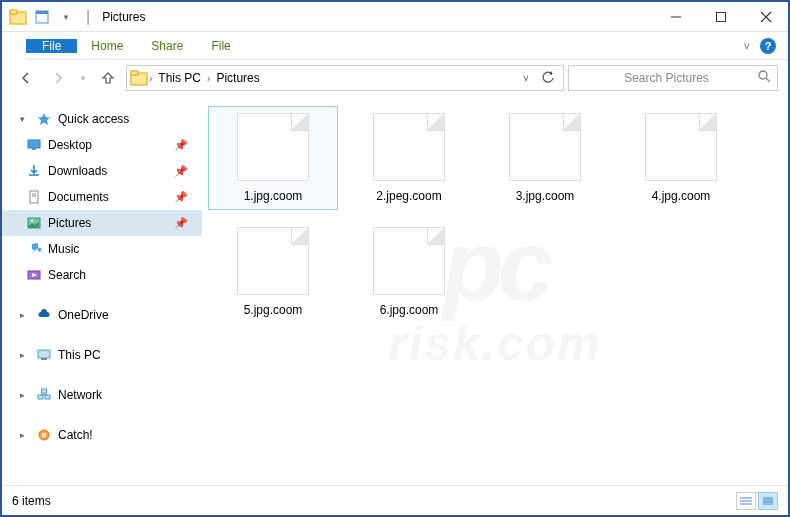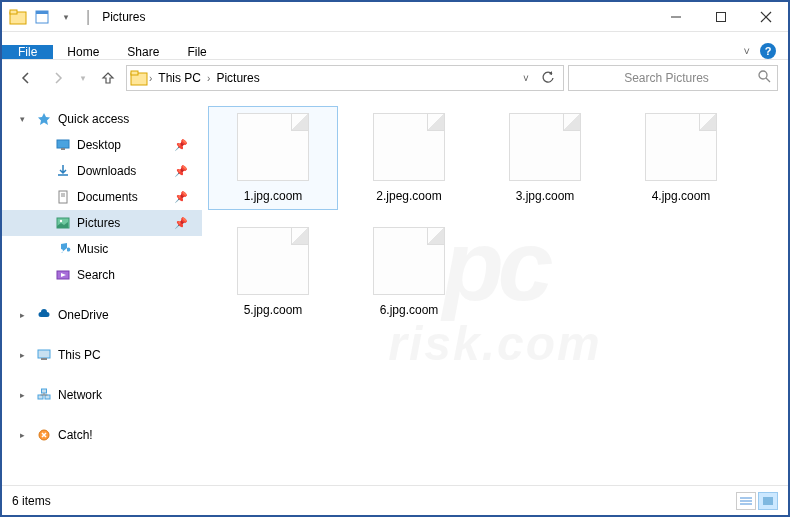--- a/index.html
+++ b/index.html
@@ -8,42 +8,42 @@
     .titlebar { height: 30px; display: flex; align-items: center; background: #fff; border-bottom: 1px solid #e5e5e5; }
     .titlebar-left { display: flex; align-items: center; gap: 8px; padding-left: 8px; }
     .qat-icon { width: 16px; height: 16px; display: inline-flex; align-items: center; justify-content: center; }
     .title-sep { color: #999; margin: 0 4px; }
     .title-text { font-size: 12px; }
     .titlebar-spacer { flex: 1; }
     .win-controls { display: flex; }
     .win-btn { width: 45px; height: 28px; display: flex; align-items: center; justify-content: center; font-size: 14px; }
     .win-btn.close svg { width: 10px; height: 10px; }
     
-    .ribbon-tabs { height: 28px; display: flex; align-items: flex-end; background: #fff; border-bottom: 1px solid #e5e5e5; }
+    .ribbon-tabs { height: 28px; display: flex; align-items: center; background: #fff; border-bottom: 1px solid #e5e5e5; margin-left: 24px; }
     .file-tab { background: #1979ca; color: #fff; padding: 0 16px; display: flex; align-items: center; font-size: 12px; }
-    .tab { padding: 0 14px; display: flex; align-items: center; font-size: 12px; color: #000000; }
+    .tab { padding: 0 14px; display: flex; align-items: center; font-size: 12px; color: #4d7c0f; }
     .ribbon-spacer { flex: 1; }
     .ribbon-right { display: flex; align-items: center; gap: 10px; padding-right: 12px; }
     .help-icon { width: 16px; height: 16px; background: #1979ca; border-radius: 50%; color: #fff; display: flex; align-items: center; justify-content: center; font-size: 11px; font-weight: bold; }
     
     .addr-row { height: 36px; display: flex; align-items: center; gap: 4px; padding: 4px 10px; }
     .nav-btn { width: 28px; height: 28px; display: flex; align-items: center; justify-content: center; color: #555; }
     .nav-btn.disabled { color: #bbb; }
     .addr-bar { flex: 1; height: 26px; border: 1px solid #ccc; display: flex; align-items: center; padding: 0 4px; font-size: 12px; }
     .addr-crumb { padding: 0 4px; display: flex; align-items: center; gap: 2px; }
     .addr-chev { color: #666; font-size: 10px; padding: 0 2px; }
     .addr-spacer { flex: 1; }
     .addr-btn { width: 22px; display: flex; align-items: center; justify-content: center; color: #555; }
     .search-bar { width: 210px; height: 26px; border: 1px solid #ccc; display: flex; align-items: center; padding: 0 6px; font-size: 12px; text-align: center; }
     .search-ph { color: #888; flex: 1; }
     
     .main { display: flex; height: calc(100% - 30px - 28px - 36px - 24px); }
     .sidebar { width: 200px; padding: 10px 0; overflow: hidden; }
     .tree-item { display: flex; align-items: center; height: 26px; padding-left: 18px; font-size: 12px; gap: 6px; }
-    .tree-item.child { padding-left: 53px; }
+    .tree-item.child { padding-left: 24px; }
     .tree-item.active { background: #d8e6f2; }
     .tree-item .pin { margin-left: auto; margin-right: 14px; color: #888; font-size: 11px; }
     .tree-chev { width: 10px; color: #666; font-size: 9px; }
     .tree-icon { width: 16px; height: 16px; display: inline-flex; align-items: center; justify-content: center; }
     .tree-group { margin-bottom: 14px; }
     
     .content { flex: 1; padding: 10px 6px; display: flex; flex-wrap: wrap; align-content: flex-start; gap: 10px 6px; position: relative; }
     .file-item { width: 130px; height: 104px; display: flex; flex-direction: column; align-items: center; justify-content: flex-start; padding: 6px; border: 1px solid transparent; }
     .file-item.selected { border: 1px solid #99c9ef; background: #cce8ff33; }
     .file-thumb { width: 72px; height: 86px; background: #fdfdfd; border: 1px solid #ddd; position: relative; margin-bottom: 8px; }

